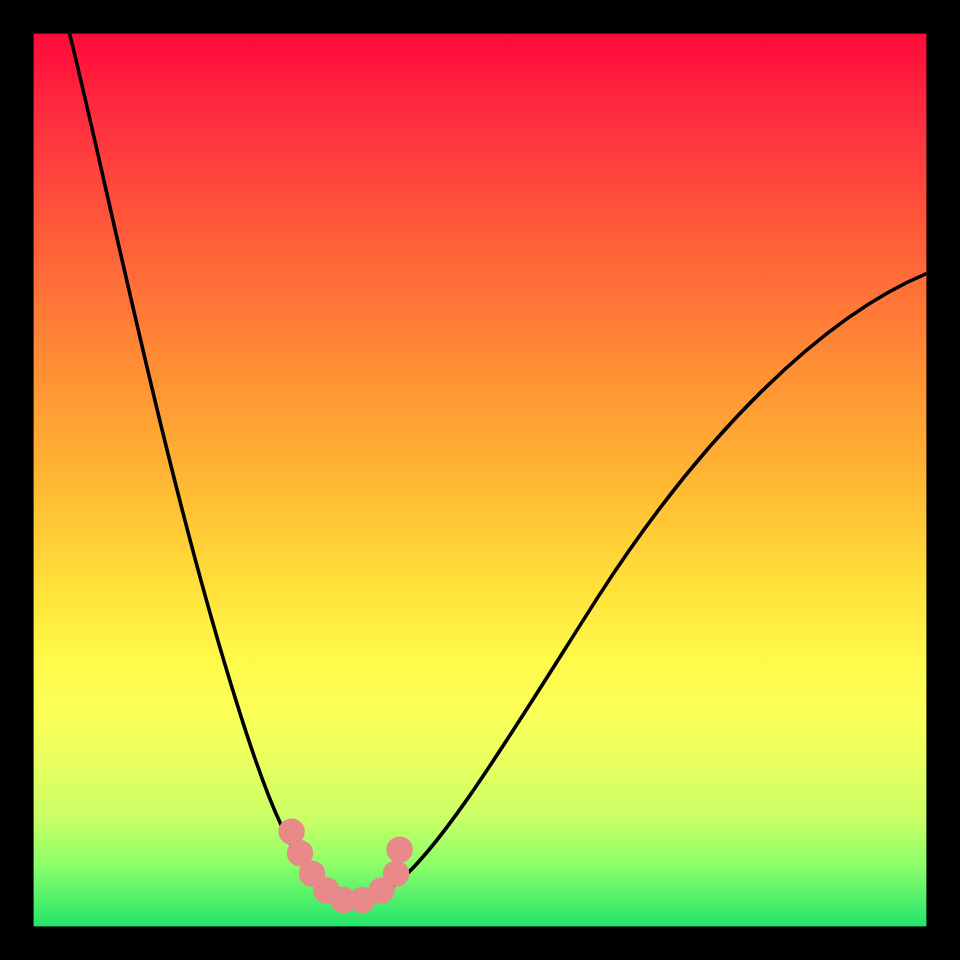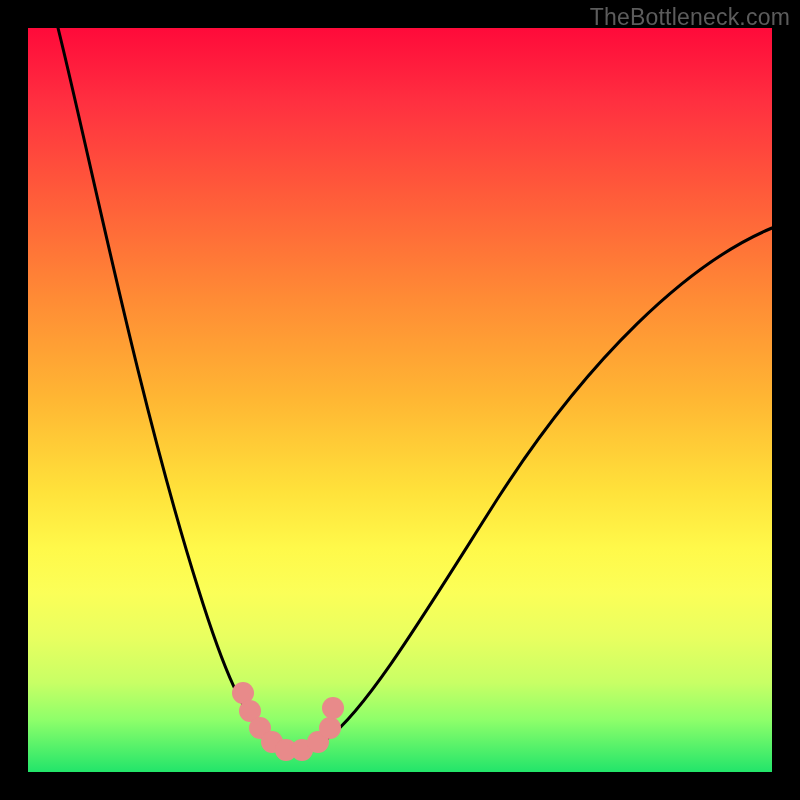--- a/index.html
+++ b/index.html
@@ -79,14 +79,13 @@
         <circle cx="258" cy="722" r="11"></circle>
         <circle cx="274" cy="722" r="11"></circle>
         <circle cx="290" cy="714" r="11"></circle>
         <circle cx="302" cy="700" r="11"></circle>
         <circle cx="305" cy="680" r="11"></circle>
       </g>
     </svg>
 
   </div>
 
-  <div class="watermark">TheBottleneck.com</div>
 </div>
 
 </body></html>

